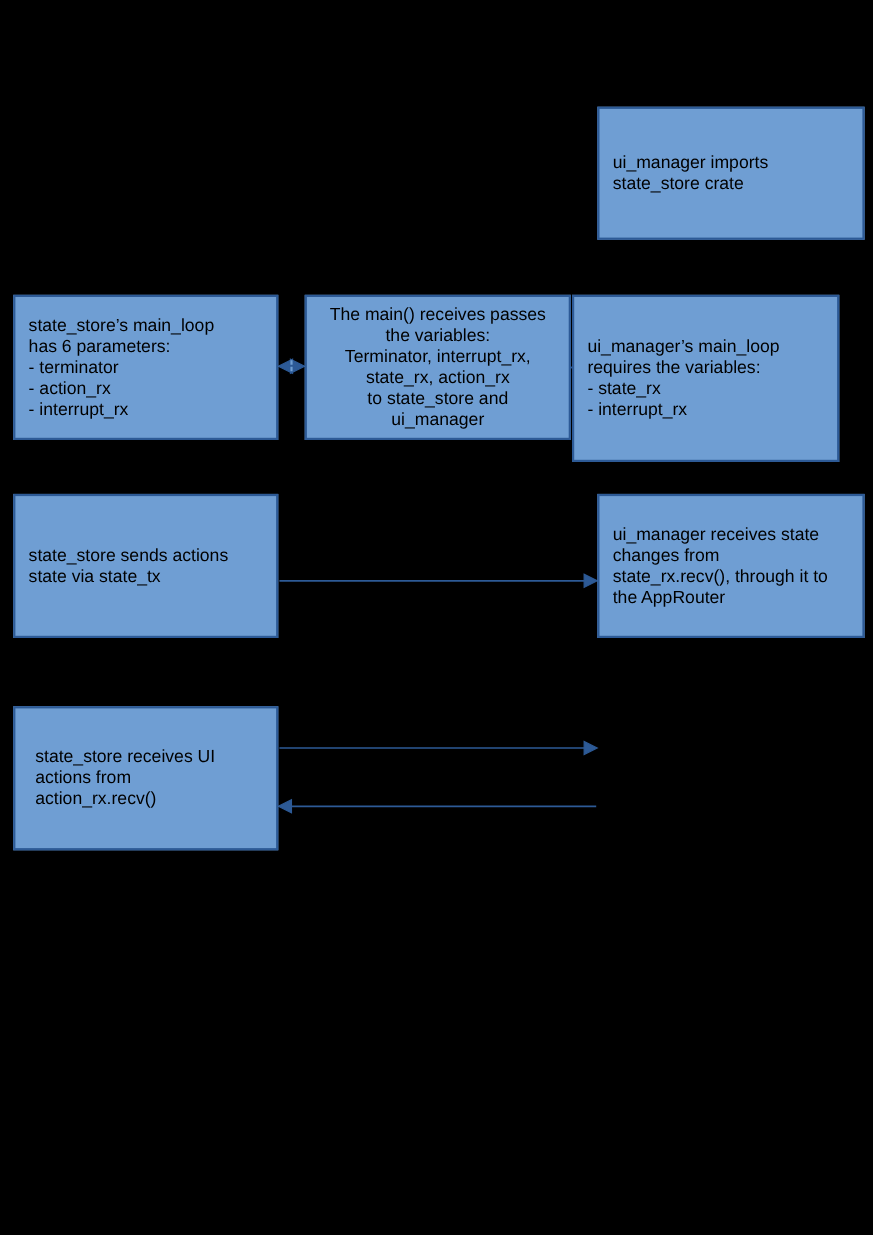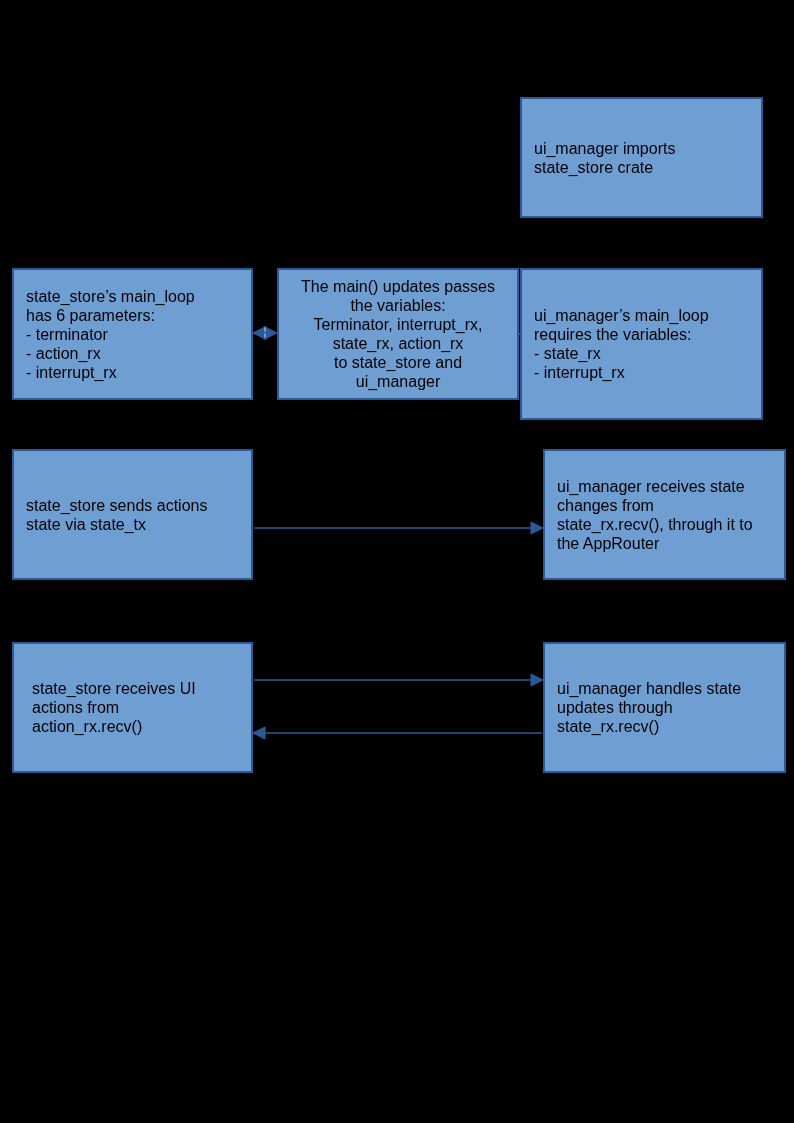--- a/index.html
+++ b/index.html
@@ -86,35 +86,35 @@
       <line class="flow" x1="254" y1="680" x2="533" y2="680"></line>
       <polygon points="543,680 531,674 531,686"></polygon>
     </g>
 
     <g>
       <line class="flow" x1="542" y1="733" x2="264" y2="733"></line>
       <polygon points="253,733 265,727 265,739"></polygon>
     </g>
   </svg>
 
-  <div class="node" style="left:520px; top:97px; width:243px; height:121px;">
+  <div class="node" style="left:543px; top:97px; width:243px; height:121px;">
     <span class="txt">ui_manager imports
 state_store crate</span>
   </div>
 
   <div class="node" style="left:12px; top:268px; width:241px; height:132px;">
     <span class="txt">state_store’s main_loop
 has 6 parameters:
 - terminator
 - action_rx
 - interrupt_rx</span>
   </div>
 
   <div class="node center" style="left:277px; top:268px; width:242px; height:132px;">
-    <span class="txt">The main() updates passes
+    <span class="txt">The main() receives passes
 the variables:
 Terminator, interrupt_rx,
 state_rx, action_rx
 to state_store and
 ui_manager</span>
   </div>
 
   <div class="node" style="left:520px; top:268px; width:243px; height:152px;">
     <span class="txt">ui_manager’s main_loop
 requires the variables:
@@ -133,19 +133,14 @@
 state_rx.recv(), through it to
 the AppRouter</span>
   </div>
 
   <div class="node" style="left:12px; top:642px; width:241px; height:131px;padding-left:18px;">
     <span class="txt">state_store receives UI
 actions from
 action_rx.recv()</span>
   </div>
 
-  <div class="node" style="left:543px; top:642px; width:243px; height:131px;">
-    <span class="txt">ui_manager handles state
-updates through
-state_rx.recv()</span>
-  </div>
 
 </div>
 
 </body></html>

